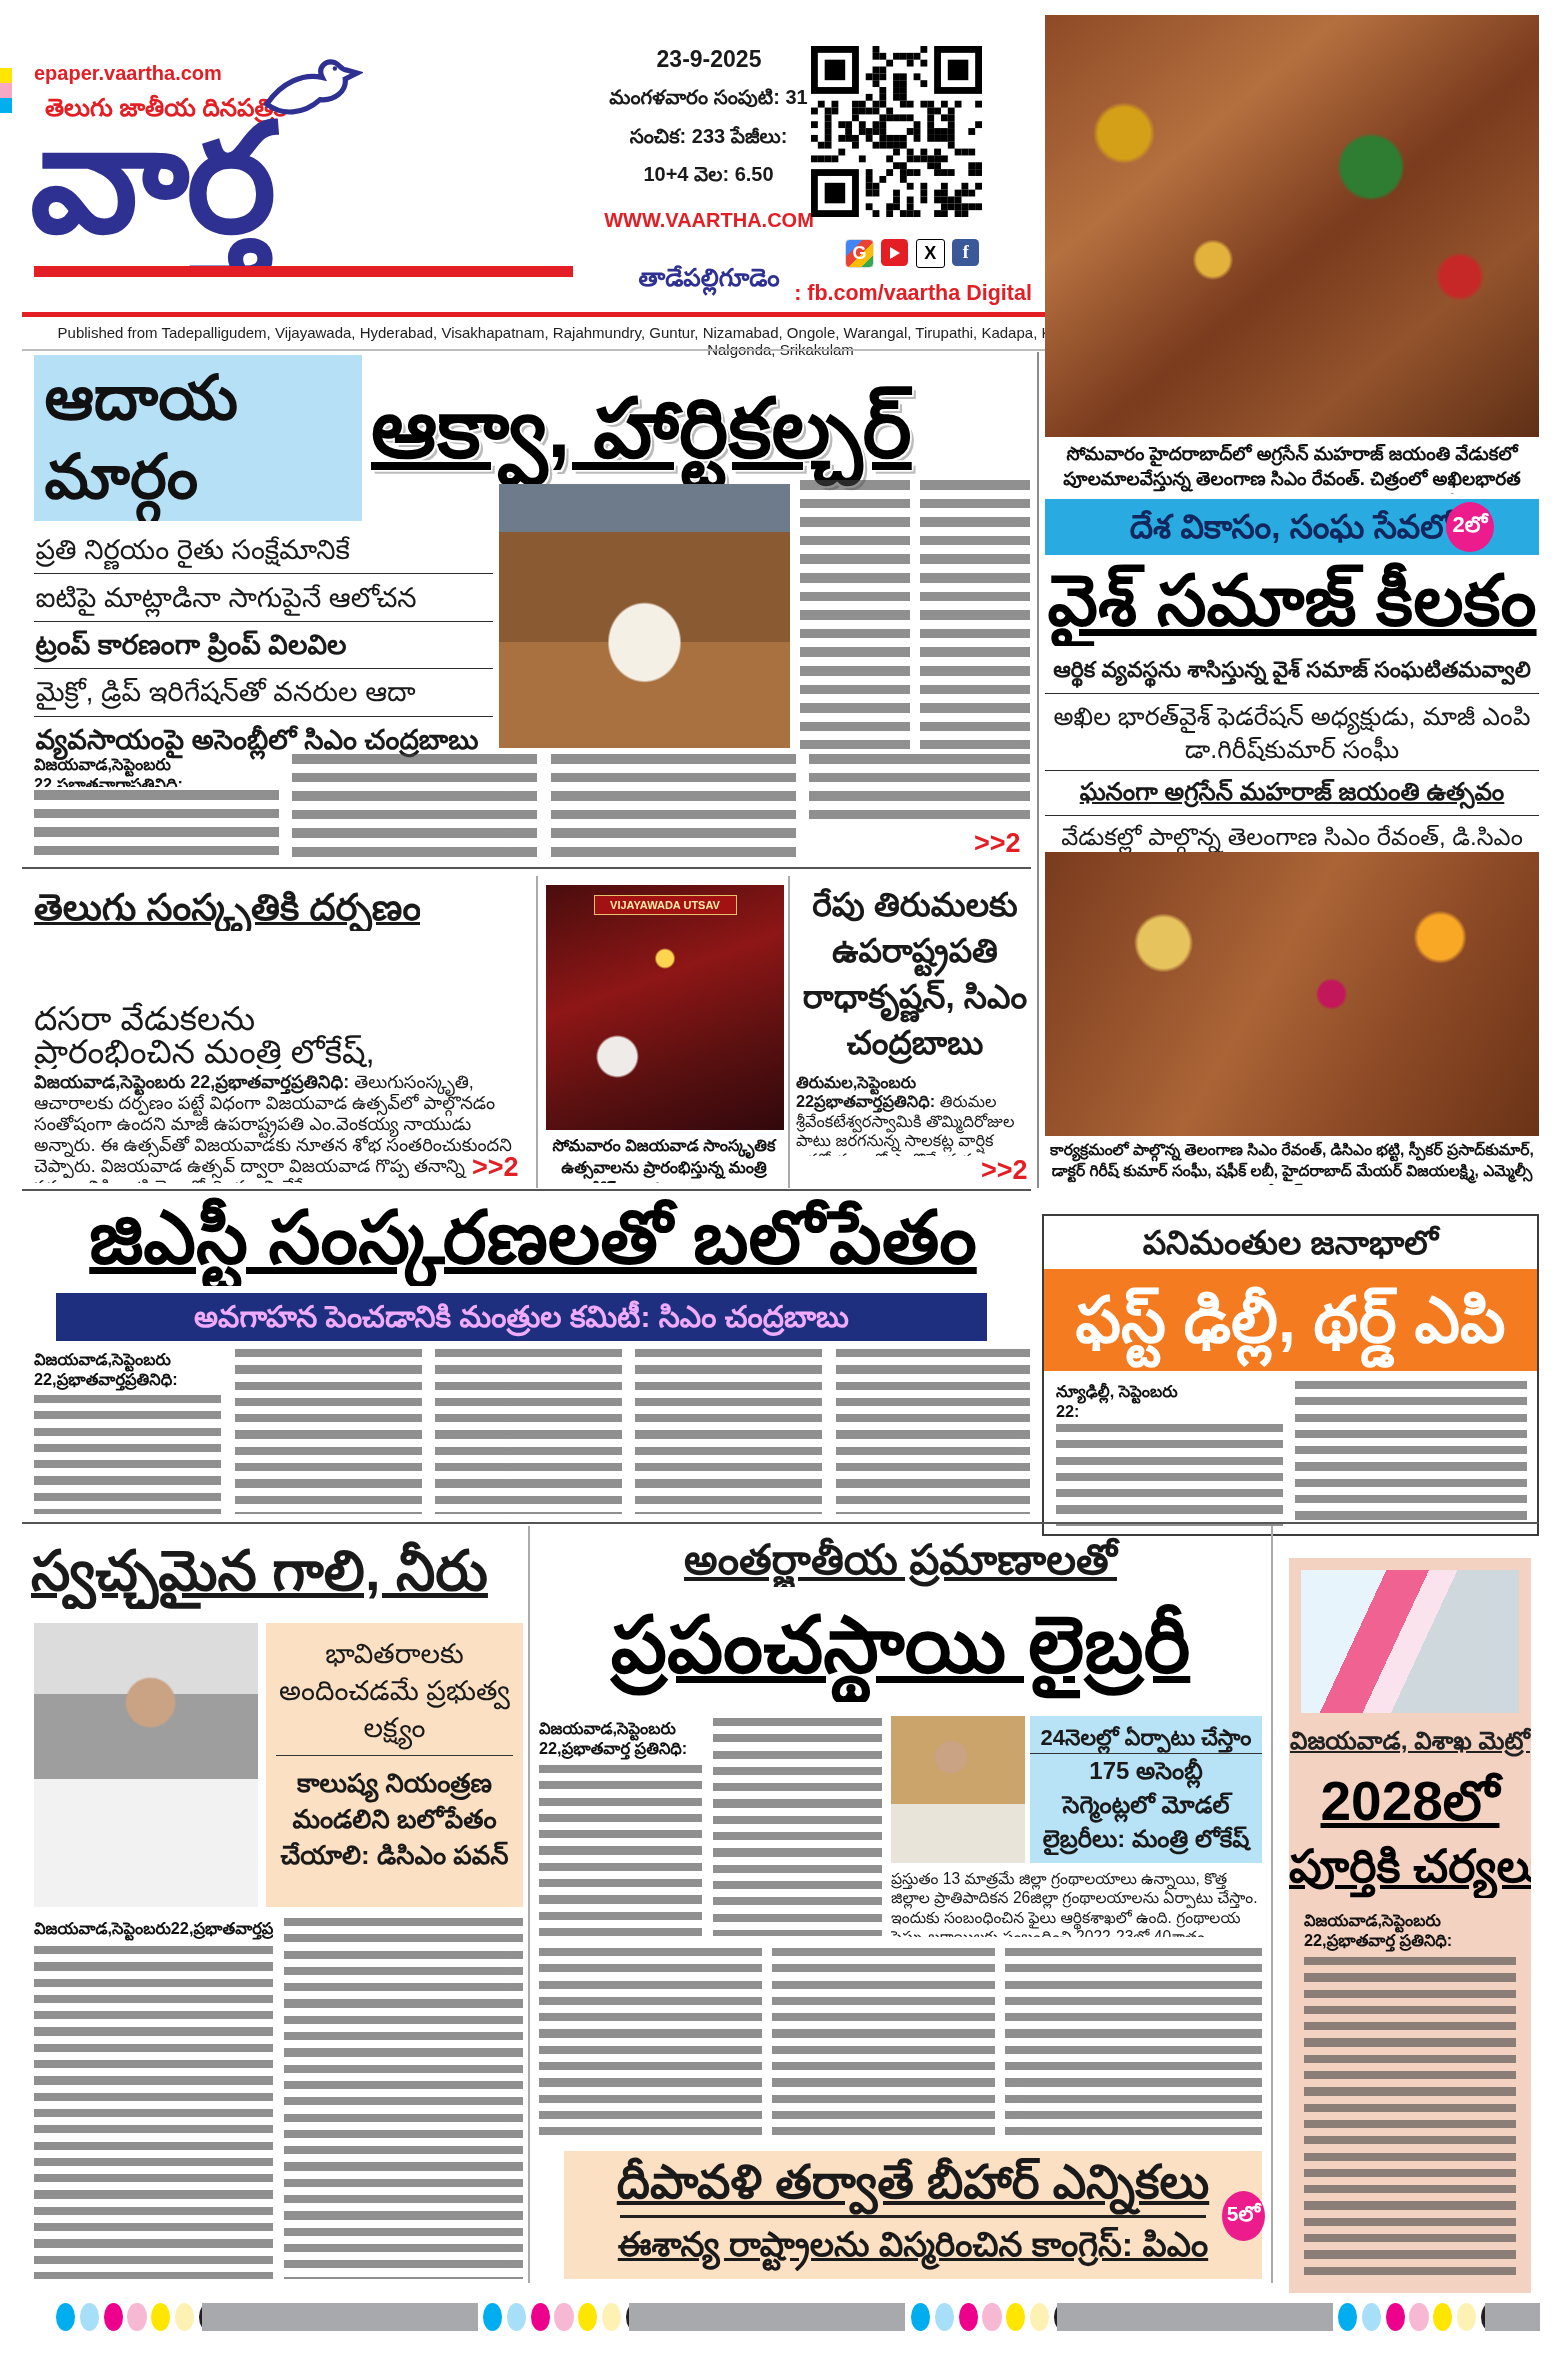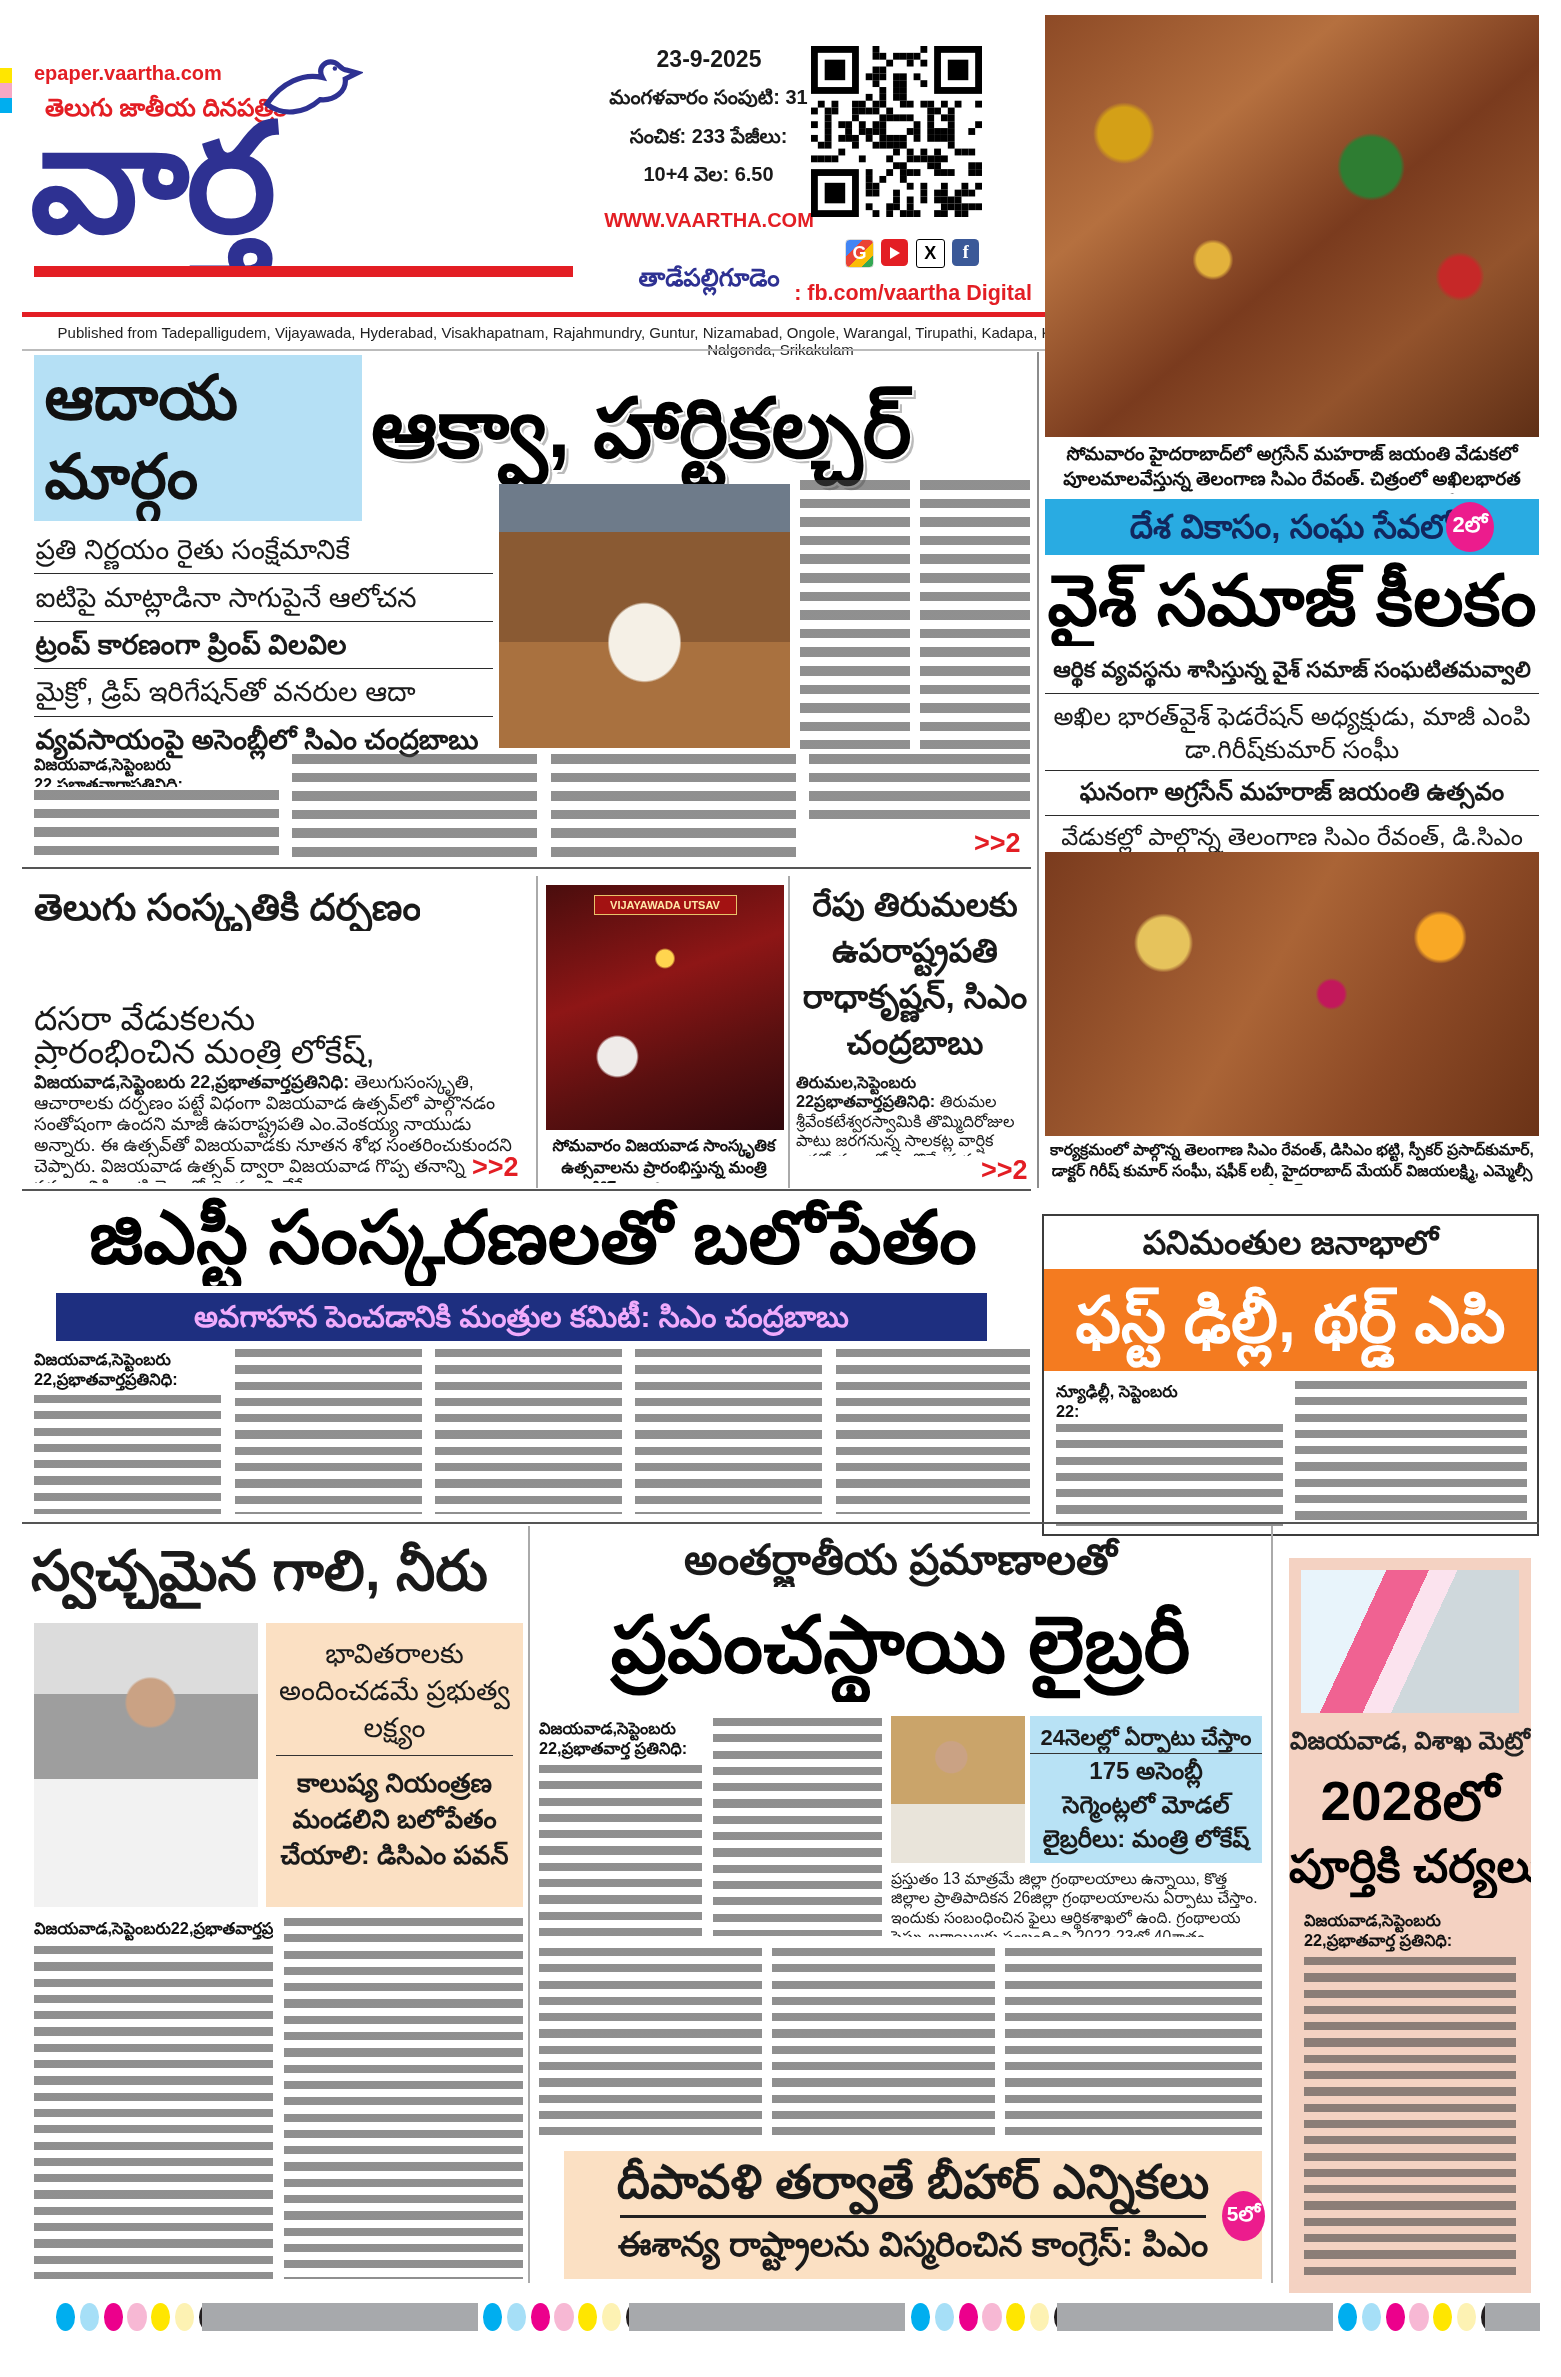--- a/index.html
+++ b/index.html
@@ -3,21 +3,21 @@
 <meta charset="utf-8">
 <style>
   html,body{margin:0;padding:0;background:#e8e8e8;}
   .page{position:relative;width:1562px;height:2377px;background:#ffffff;overflow:hidden;
         font-family:"Liberation Sans","DejaVu Sans",sans-serif;color:#1a1a1a;}
   .abs{position:absolute;}
   .ctr{text-align:center;}
   .red{color:#e31e24;}
   .blue{color:#2e3192;}
   .b{font-weight:bold;}
-  .nowrap{white-space:nowrap;}
+  .nowrap{white-space:nowrap;text-decoration:underline;}
   .clip{overflow:hidden;}
   .hairline-v{position:absolute;width:1.5px;background:#8c8c8c;}
   .hairline-h{position:absolute;height:1.5px;background:#555;}
   .rule-red{position:absolute;background:#e31e24;}
   .txt-fill{position:absolute;background:repeating-linear-gradient(180deg,#454545 0 9.6px,transparent 9.6px 18.6px);opacity:.6;}
   .txt-fill.fine{background:repeating-linear-gradient(180deg,#454545 0 8.2px,transparent 8.2px 16.3px);}
   .dateline{font-weight:bold;font-size:16.3px;line-height:20px;color:#111;}
   .jump{color:#e31e24;font-weight:bold;font-size:27px;}
   .badge{position:absolute;background:#ec1c8d;color:#fff;font-weight:bold;border-radius:50%;
          display:flex;align-items:center;justify-content:center;}
@@ -339,21 +339,21 @@
   <div class="abs ctr b clip" style="left:1045px;top:499px;width:494px;height:56px;background:#29abe2;">
     <span style="color:#12275e;font-size:33px;line-height:56px;">దేశ వికాసం, సంఘ సేవలో</span>
   </div>
   <div class="badge" style="left:1446px;top:502px;width:48px;height:50px;font-size:22px;">2లో</div>
 
   <div class="abs ctr b clip nowrap" style="left:1045px;top:558px;width:494px;height:88px;font-size:71px;line-height:86px;color:#000;">వైశ్ సమాజ్ కీలకం</div>
 
   <div class="abs" style="left:1045px;top:650px;width:494px;">
     <div class="deck-item ctr b" style="font-size:22px;line-height:30px;height:33px;">ఆర్థిక వ్యవస్థను శాసిస్తున్న వైశ్ సమాజ్ సంఘటితమవ్వాలి</div>
     <div class="deck-item ctr" style="font-size:25px;line-height:33px;height:65px;">అఖిల భారత్‌వైశ్ ఫెడరేషన్ అధ్యక్షుడు, మాజీ ఎంపి డా.గిరీష్‌కుమార్ సంఘీ</div>
-    <div class="deck-item ctr b" style="font-size:24.5px;line-height:31px;height:34px;">ఘనంగా అగ్రసేన్ మహరాజ్ జయంతి ఉత్సవం</div>
+    <div class="deck-item ctr b" style="font-size:24.5px;line-height:31px;height:34px;text-decoration:underline;">ఘనంగా అగ్రసేన్ మహరాజ్ జయంతి ఉత్సవం</div>
     <div class="deck-item ctr" style="font-size:24px;line-height:31px;height:62px;">వేడుకల్లో పాల్గొన్న తెలంగాణ సిఎం రేవంత్, డి.సిఎం భట్టి, స్పీకర్ జి.ప్రసాద్‌కుమార్ ప్రభృతులు</div>
   </div>
 
   <div class="photo ph-statues2" style="left:1045px;top:852px;width:494px;height:284px;"></div>
   <div class="abs ctr caption" style="left:1045px;top:1139px;width:494px;height:46px;font-size:15.6px;line-height:21px;">కార్యక్రమంలో పాల్గొన్న తెలంగాణ సిఎం రేవంత్, డిసిఎం భట్టి, స్పీకర్ ప్రసాద్‌కుమార్, డాక్టర్ గిరీష్ కుమార్ సంఘీ, షఫీక్ లబీ, హైదరాబాద్ మేయర్ విజయలక్ష్మి, ఎమ్మెల్సీ దారం నాగేందర్ తదితరులు</div>
 
   <div class="hairline-h" style="left:22px;top:867px;width:1009px;"></div>
 
   <div class="abs b clip nowrap" style="left:34px;top:885px;width:386px;height:46px;font-size:37px;line-height:45px;">తెలుగు సంస్కృతికి దర్పణం</div>
   <div class="abs clip" style="left:34px;top:1002px;width:386px;height:67px;font-size:33px;line-height:33px;">దసరా వేడుకలను ప్రారంభించిన మంత్రి లోకేష్, వెంకయ్య నాయుడు</div>

